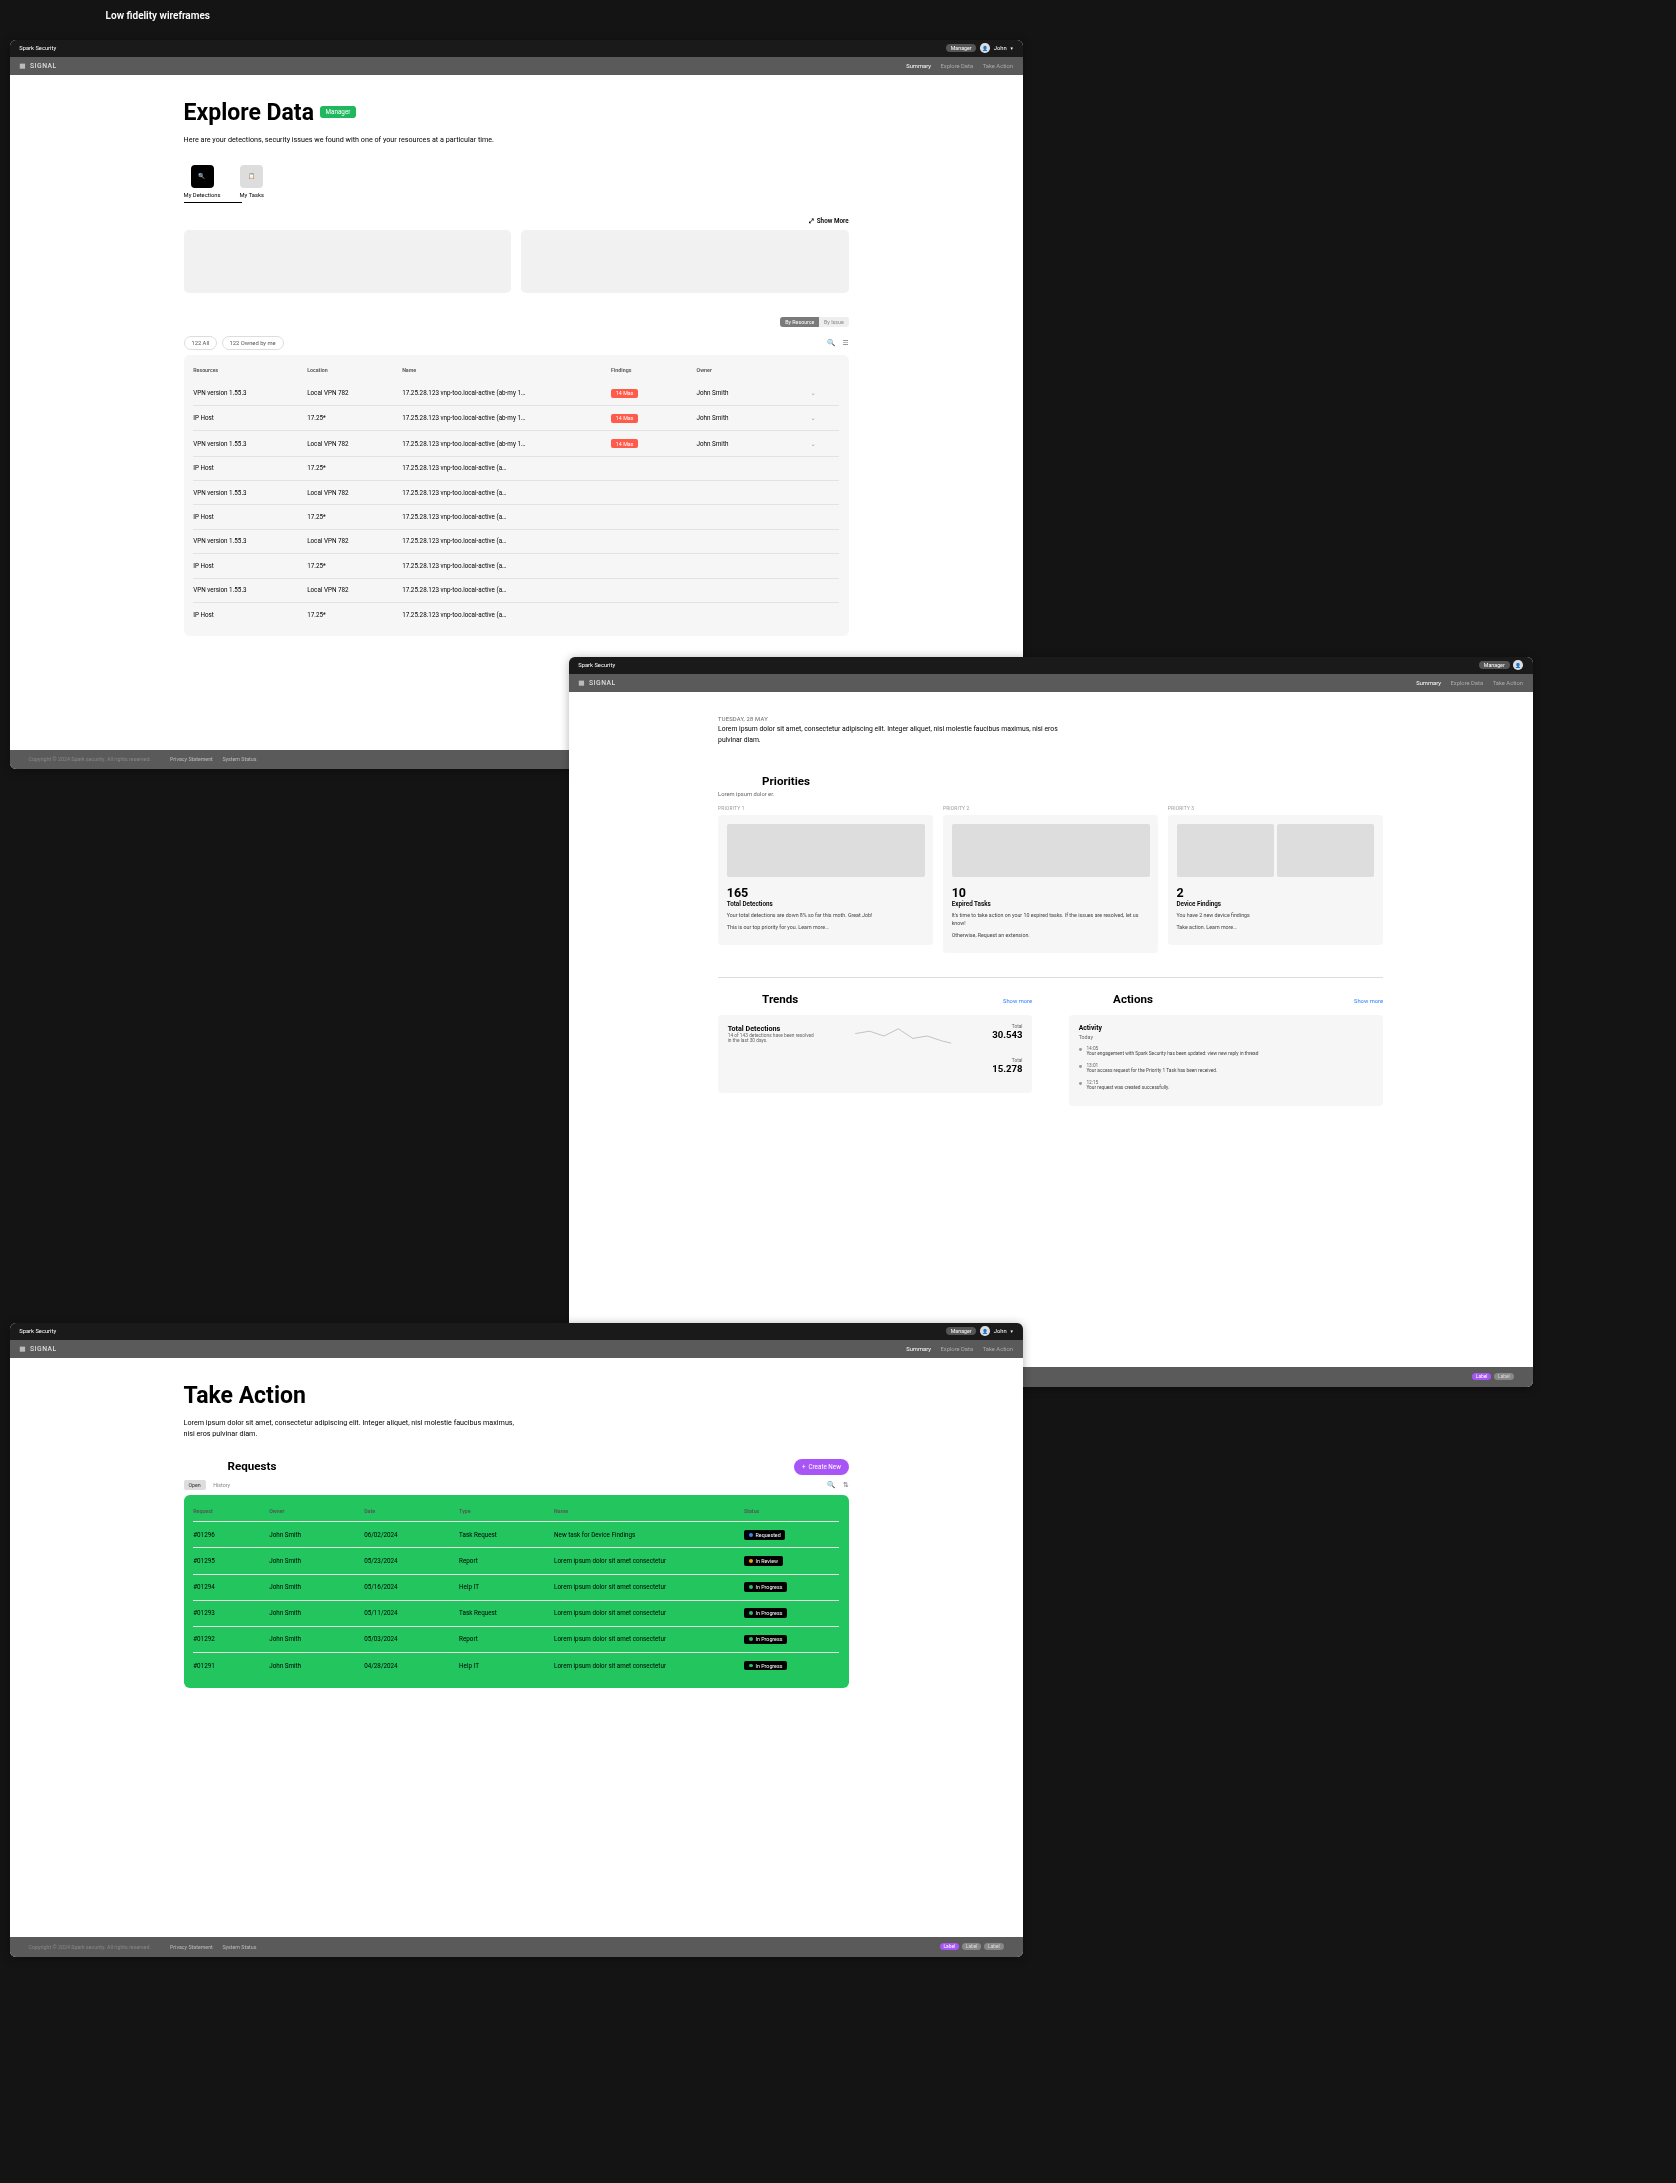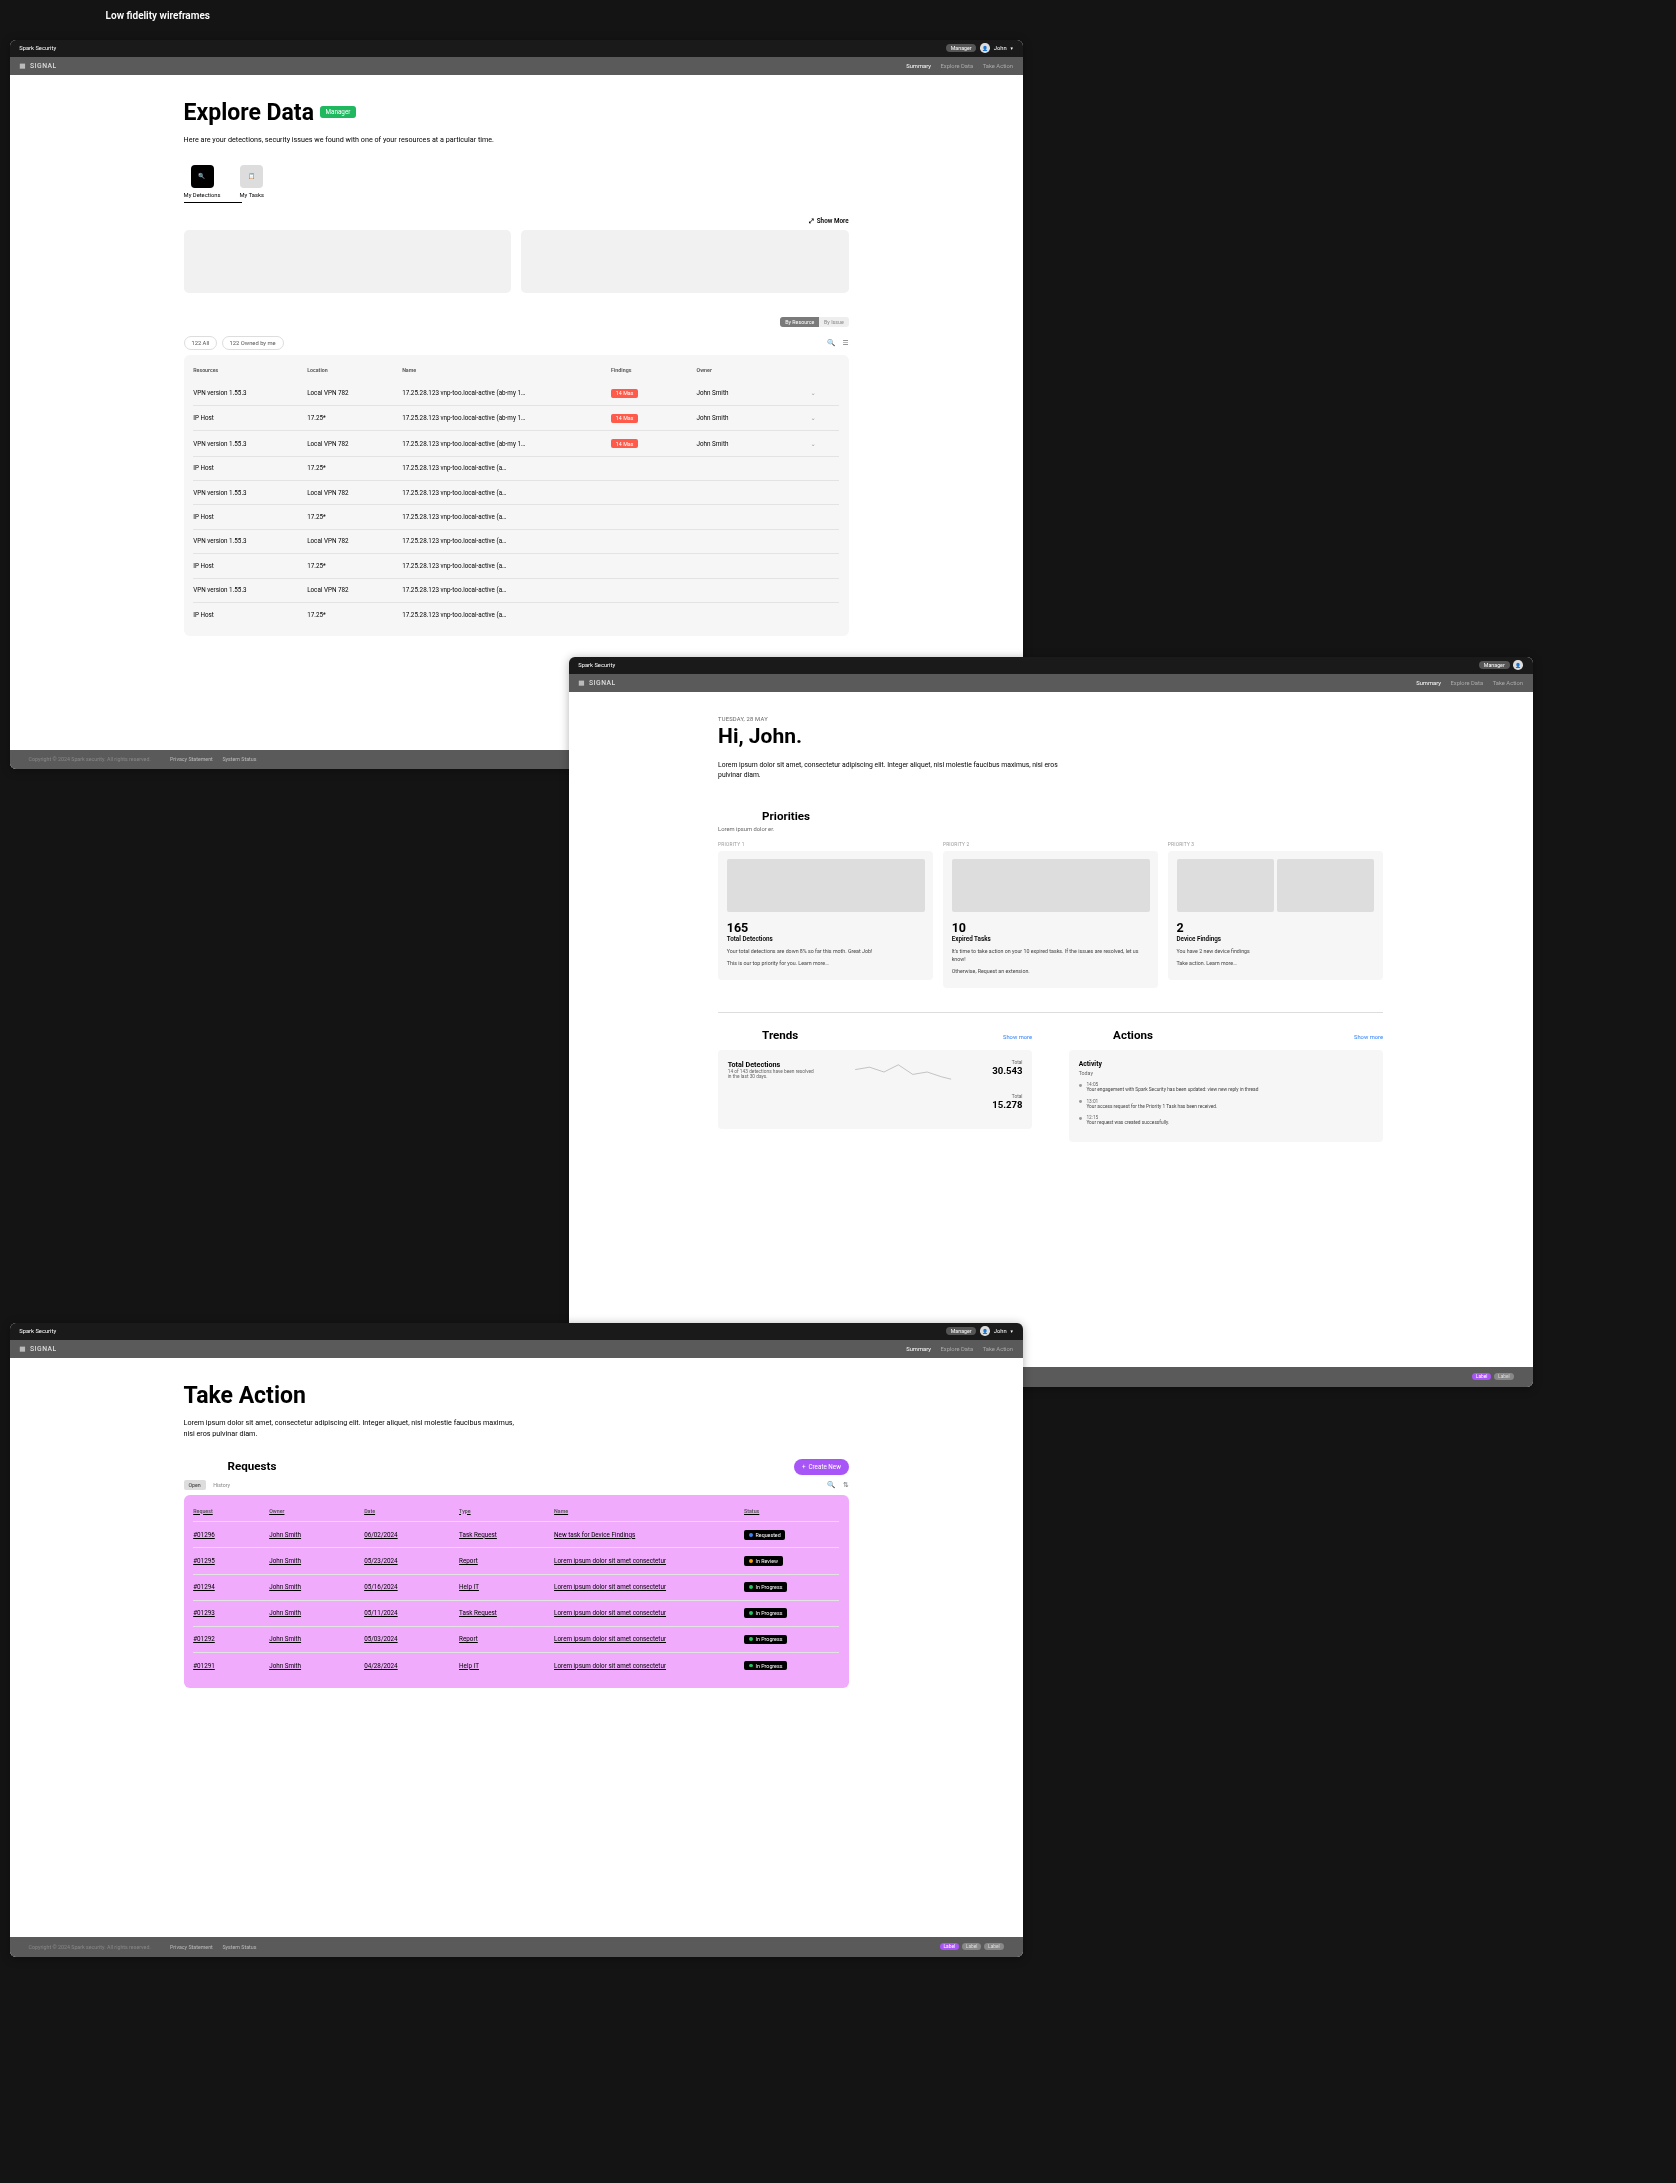--- a/index.html
+++ b/index.html
@@ -101,21 +101,21 @@
 .activity-time { font-size: 4.8px; color: #666; }
 .activity-text { font-size: 4.8px; color: #444; }
 
 
 .ta-header-row { display: flex; justify-content: space-between; align-items: center; margin-bottom: 4.8px; gap: 17px; }
 .btn-create { background: #a855f7; color: #fff; padding: 3.9px 7.7px; border-radius: 8.7px; font-size: 6.3px; display: flex; align-items: center; gap: 2.9px; }
 .sub-tabs { display: flex; gap: 2.9px; font-size: 5.3px; }
 .sub-tab { padding: 1.9px 4.8px; border-radius: 1.9px; color: #888; }
 .sub-tab.active { background: #ddd; color: #333; }
 .filters-bar { display: flex; justify-content: space-between; align-items: center; margin-bottom: 4.8px; }
-.req-table { background: #f0abfc; border-radius: 5.8px; padding: 4.8px 9.6px 9.6px; text-decoration: underline; }
+.req-table { background: #22c55e; border-radius: 5.8px; padding: 4.8px 9.6px 9.6px; }
 .req-row { display: grid; grid-template-columns: 0.8fr 1fr 1fr 1fr 2fr 1fr; padding: 7.7px 0; border-bottom: 0.5px solid #e3e3e3; font-size: 6.3px; align-items: center; }
 .req-row.header { font-size: 5.3px; font-weight: 600; color: #555; }
 .req-row:last-child { border-bottom: none; }
 .status-pill { display: inline-flex; align-items: center; gap: 2.9px; background: #000; color: #fff; padding: 1.9px 4.8px; border-radius: 1.9px; font-size: 5.3px; }
 .status-dot { width: 3.9px; height: 3.9px; border-radius: 50%; }
 .status-dot.blue { background: #3b82f6; }
 .status-dot.orange { background: #f59e0b; }
 .status-dot.green { background: #22c55e; }
 </style>
 </head>
@@ -309,21 +309,20 @@
     </div>
     <div class="menubar-right">
       <span class="active">Summary</span>
       <span class="inactive">Explore Data</span>
       <span class="inactive">Take Action</span>
     </div>
   </div>
   <div class="content">
     <div class="content-inner">
       <div class="date-line">TUESDAY, 28 MAY</div>
-      <div class="greeting">Hi, John.</div>
       <p class="body-text">Lorem ipsum dolor sit amet, consectetur adipiscing elit. Integer aliquet, nisl molestie faucibus maximus, nisi eros pulvinar diam.</p>
 
       <div class="section-title">Priorities</div>
       <div class="section-sub">Lorem ipsum dolor er.</div>
 
       <div class="pri-cols" id="pri-cols">
             <div>
     <div class="pri-label">PRIORITY 1</div>
     <div class="pri-card">
       <div class="pri-placeholder "></div>

